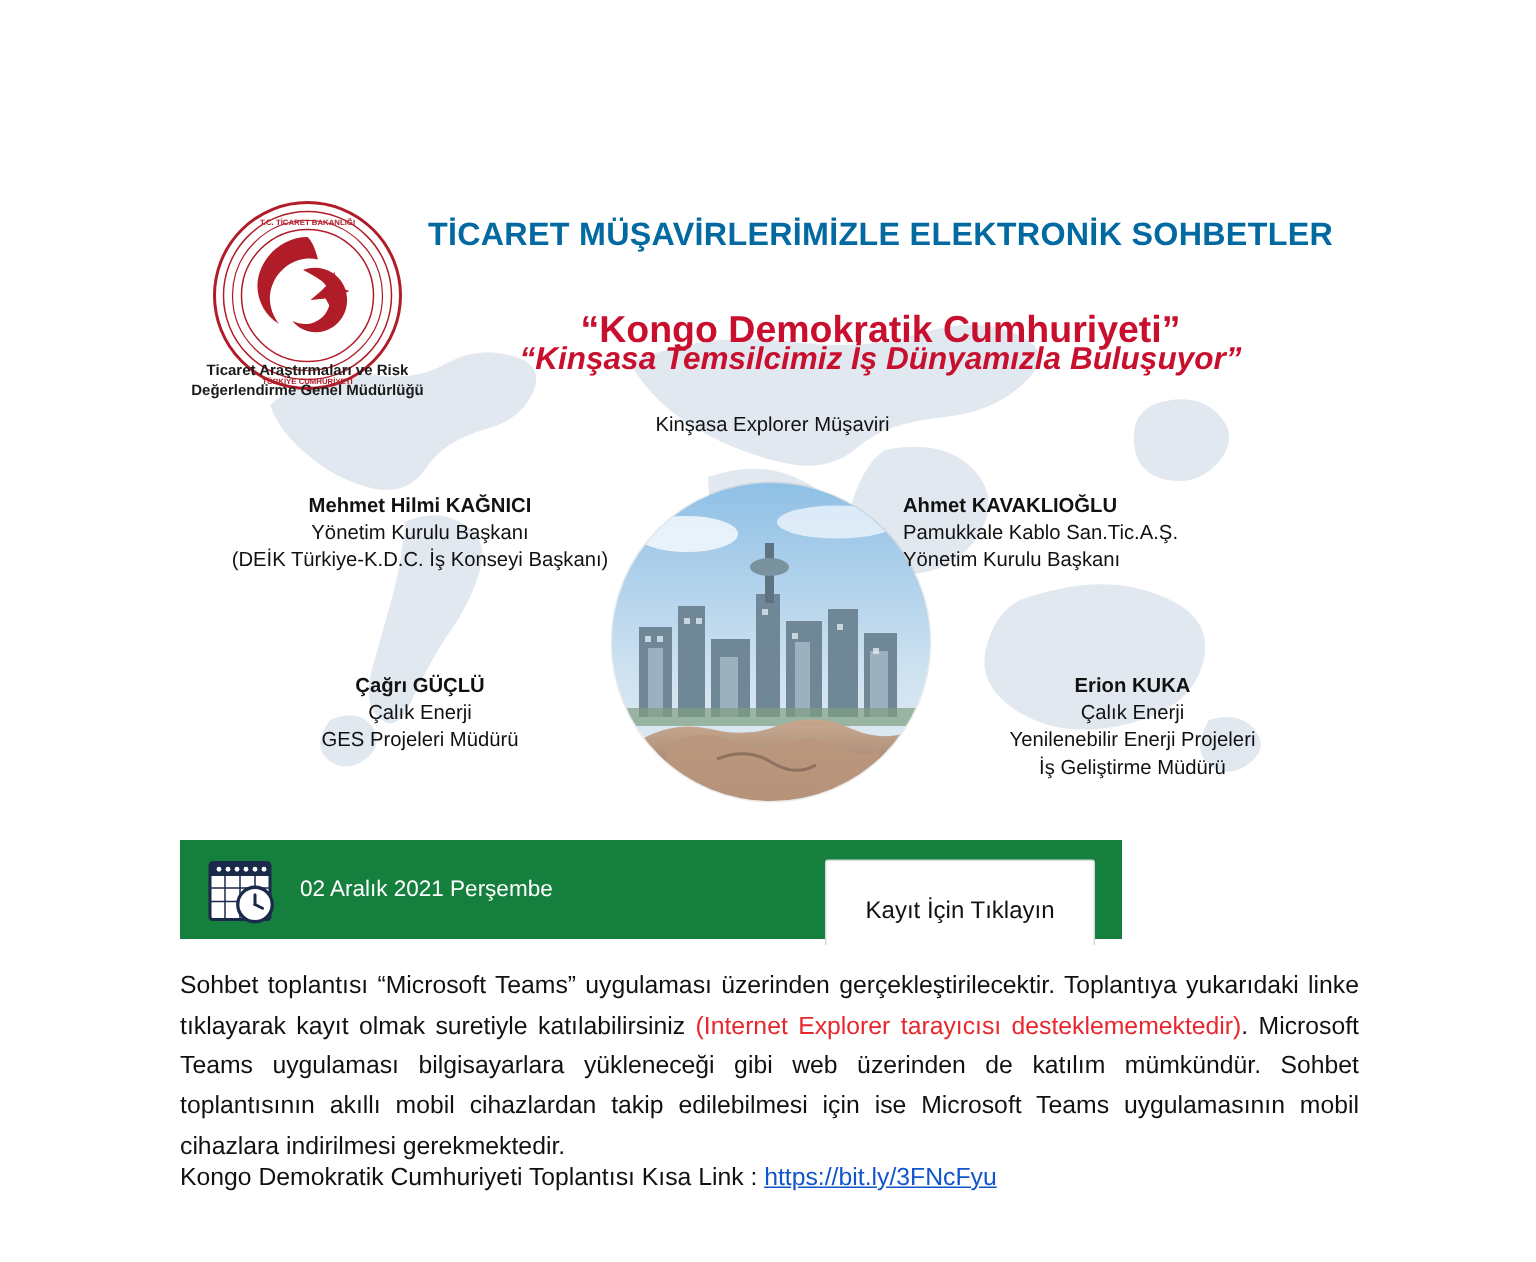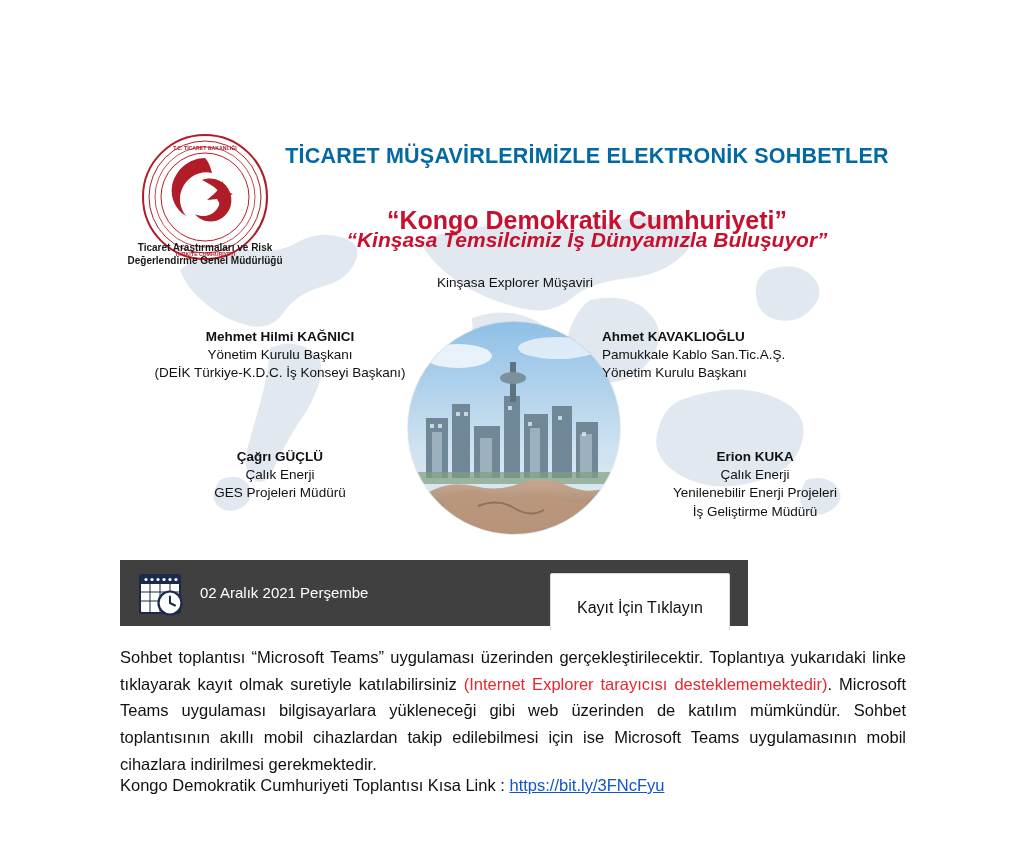--- a/index.html
+++ b/index.html
@@ -130,21 +130,21 @@
     left: 490px; top: 338px; width: 290px; text-align: center;
   }
 
   
   .redbar {
     position: absolute;
     left: 0px;
     top: 450px;
     width: 628px;
     height: 66px;
-    background: #404040;
+    background: #15803d;
     display: flex;
     align-items: center;
   }
   .cal-icon {
     margin-left: 18px;
     width: 48px;
     height: 46px;
     flex: 0 0 auto;
   }
   .datetime {

